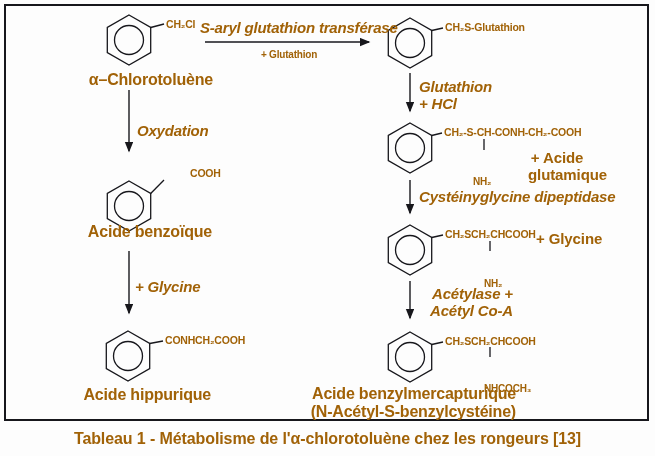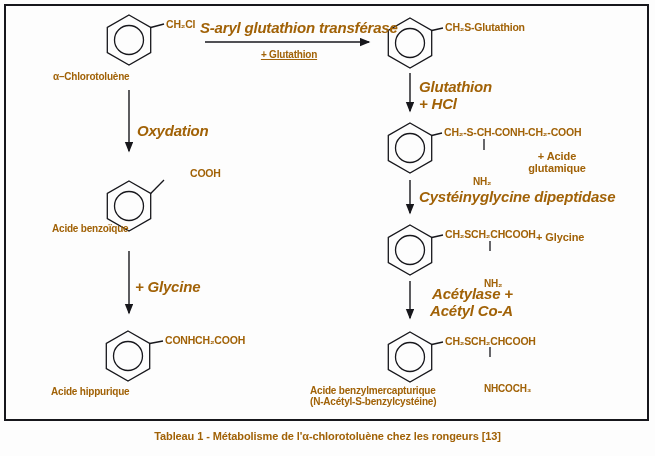--- a/index.html
+++ b/index.html
@@ -9,26 +9,26 @@
     overflow:hidden;
   }
   #frame{
     position:absolute;left:4px;top:4px;width:641px;height:413px;
     border:2px solid #17171c;background:#fdfdfd;
   }
   svg{position:absolute;left:0;top:0;}
   .txt{position:absolute;white-space:nowrap;line-height:1.1;}
   .formula{font-size:10.5px;font-weight:600;letter-spacing:-0.2px;}
   .formula-sm{font-size:10px;font-weight:600;letter-spacing:-0.2px;margin-top:24px;}
-  .cname{font-size:10px;font-weight:700;text-align:left;letter-spacing:-0.2px;}
+  .cname{font-size:16px;font-weight:700;text-align:right;letter-spacing:-0.2px;}
   .enzyme{font-size:15px;font-weight:600;font-style:italic;letter-spacing:-0.2px;}
   .reagent{font-size:10px;font-weight:600;letter-spacing:-0.2px;}
-  .sidenote{font-size:11px;font-weight:600;text-align:center;letter-spacing:-0.1px;}
+  .sidenote{font-size:15px;font-weight:600;text-align:center;letter-spacing:-0.1px;}
   .multiline{white-space:pre-line;}
-  .caption{font-size:11px;font-weight:700;text-align:center;letter-spacing:-0.1px;}
+  .caption{font-size:16px;font-weight:700;text-align:center;letter-spacing:-0.1px;}
 </style>
 </head>
 <body>
 
 <div id="stage">
   <div id="frame"></div>
 
   <svg width="655" height="456" viewBox="0 0 655 456">
     <defs>
       <marker id="ah" markerWidth="9" markerHeight="8" refX="6.5" refY="3" orient="auto">
@@ -90,21 +90,21 @@
   <div class="txt formula" style="left:166px;top:19px;">CH₂Cl</div>
   <div class="txt cname" style="left:53px;top:71px;width:160px;">α–Chlorotoluène</div>
   <div class="txt enzyme" style="left:137px;top:123px;">Oxydation</div>
   <div class="txt formula" style="left:182px;top:168px;margin-left:8px;">COOH</div>
   <div class="txt cname" style="left:52px;top:223px;width:160px;">Acide benzoïque</div>
   <div class="txt enzyme" style="left:135px;top:279px;">+ Glycine</div>
   <div class="txt formula" style="left:165px;top:335px;">CONHCH₂COOH</div>
   <div class="txt cname" style="left:51px;top:386px;width:160px;">Acide hippurique</div>
 
   <div class="txt enzyme" style="left:200px;top:20px;width:180px;text-align:center;">S-aryl glutathion transférase</div>
-  <div class="txt reagent" style="left:214px;top:49px;width:150px;text-align:center;text-decoration:underline;">+ Glutathion</div>
+  <div class="txt reagent" style="left:214px;top:49px;width:150px;text-align:center;">+ Glutathion</div>
 
   <div class="txt formula" style="left:445px;top:22px;">CH₂S-Glutathion</div>
   <div class="txt enzyme multiline" style="left:419px;top:79px;">Glutathion
 + HCl</div>
 
   <div class="txt formula" style="left:444px;top:127px;text-align:center;">CH₂-S-CH-CONH-CH₂-COOH</div>
   <div class="txt formula-sm" style="left:473px;top:152px;">NH₂</div>
   <div class="txt sidenote multiline" style="left:528px;top:150px;width:58px;">+ Acide
 glutamique</div>
   <div class="txt enzyme" style="left:419px;top:189px;">Cystéinyglycine dipeptidase</div>

